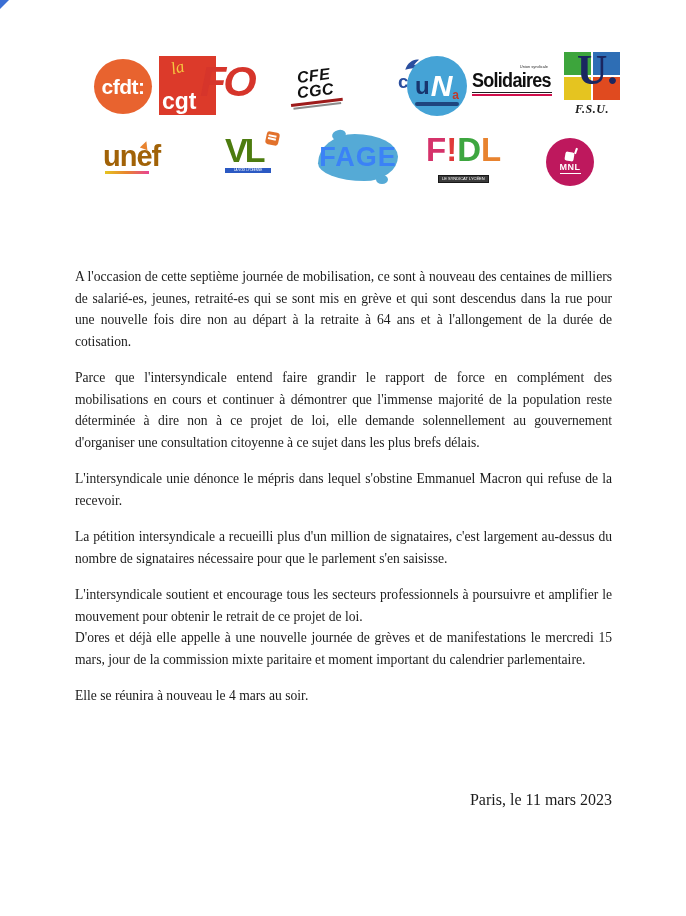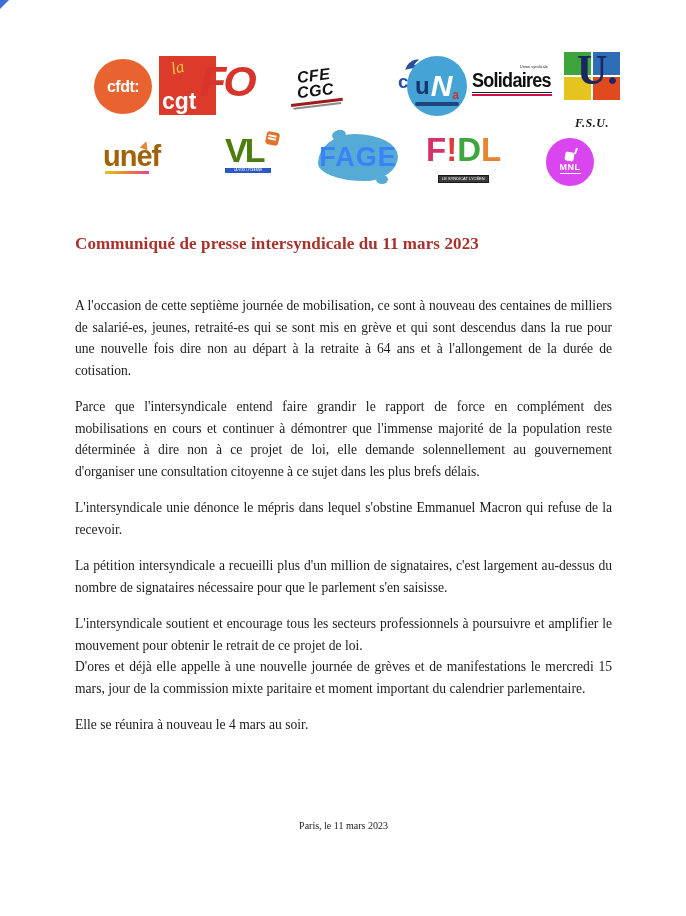--- a/index.html
+++ b/index.html
@@ -21,21 +21,21 @@
     border-right:9px solid transparent;
   }
 
   
   .logos { position:relative; height:225px; font-family:"Liberation Sans", sans-serif; }
   .logo { position:absolute; }
 
   
   .cfdt { left:94px; top:59px; width:58px; height:55px; background:#E8632F; border-radius:50%;
           display:flex; align-items:center; justify-content:center; }
-  .cfdt span { color:#fff; font-weight:bold; font-size:16px; letter-spacing:-0.5px; }
+  .cfdt span { color:#fff; font-weight:bold; font-size:21px; letter-spacing:-0.5px; }
 
   
   .cgt { left:159px; top:56px; width:57px; height:59px; background:#DC3A2A; }
   .cgt .la { position:absolute; top:2px; left:12px; color:#F5C63F; font-family:"Liberation Serif",serif;
              font-style:italic; font-size:17px; transform:rotate(-14deg); }
   .cgt .txt { position:absolute; bottom:0px; left:3px; color:#fff; font-weight:bold; font-size:23px; }
 
   
   .fo { left:200px; top:57px; }
   .fo span { font-size:43px; font-weight:800; font-style:italic; color:#D6352B; letter-spacing:-3px; }
@@ -70,21 +70,21 @@
 
   
   .fsu { left:561px; top:52px; width:62px; }
   .fsu .squares { position:relative; width:56px; height:48px; margin:0 auto;
                   display:grid; grid-template-columns:27px 27px; grid-template-rows:23px 23px; gap:2px; }
   .fsu .sq1 { background:#3DA53C; } .fsu .sq2 { background:#2E6EB5; }
   .fsu .sq3 { background:#E5C420; } .fsu .sq4 { background:#E04A1F; }
   .fsu .bigU { position:absolute; top:-6px; left:13px; font-family:"Liberation Serif",serif;
                font-weight:bold; font-size:42px; color:#1A2660; line-height:48px;}
   .fsu .cap { text-align:center; font-family:"Liberation Serif",serif; font-weight:bold; font-style:italic;
-              font-size:12px; margin-top:16px; letter-spacing:0.5px; }
+              font-size:12px; margin-top:2px; letter-spacing:0.5px; }
 
   
   .unef { left:103px; top:141px; }
   .unef .txt { font-size:29px; font-weight:bold; color:#a16207; letter-spacing:-1px; line-height:30px;}
   .unef .leaf { position:absolute; top:0px; left:38px; width:0; height:0;
                 border-left:4px solid transparent; border-right:4px solid transparent;
                 border-bottom:8px solid #E8832F; transform:rotate(20deg); }
   .unef .strip { width:44px; height:3px; margin-left:2px;
                  background:linear-gradient(90deg,#E5C420,#E8832F,#E84393); }
 
@@ -111,36 +111,36 @@
 
   
   .fidl { left:426px; top:134px; width:72px; }
   .fidl .letters { font-size:33px; font-weight:800; line-height:32px; letter-spacing:0px;}
   .fidl .f { color:#D5326A; } .fidl .ex { color:#E03A3A; }
   .fidl .d { color:#3DA63F; } .fidl .l { color:#E8832F; }
   .fidl .banner { display:inline-block; margin-left:12px; margin-top:-4px; background:#3a3a3a; color:#fff;
                   font-size:4px; line-height:6px; padding:0 3px; border:1px solid #191919; }
 
   
-  .mnl { left:546px; top:138px; width:48px; height:48px; background:#d946ef; border-radius:50%;
+  .mnl { left:546px; top:138px; width:48px; height:48px; background:#be185d; border-radius:50%;
          display:flex; flex-direction:column; align-items:center; justify-content:center;text-align:center; }
   .mnl .fist { width:14px; height:12px; position:relative; }
   .mnl .fist::before { content:""; position:absolute; left:2px; top:2px; width:9px; height:9px;
                        background:#fff; border-radius:2px; transform:rotate(10deg);}
   .mnl .fist::after { content:""; position:absolute; right:0; top:-2px; width:2px; height:6px;
                       background:#fff; transform:rotate(20deg);}
   .mnl .txt { color:#fff; font-weight:bold; font-size:9px; letter-spacing:0.5px; border-bottom:1px solid #fff; line-height:11px;}
 
   
   .content { padding:0 74px 0 75px; }
   .title { margin-top:9px; font-size:17px; font-weight:bold; color:#A9312B; letter-spacing:0.1px;}
   .bodytext { margin-top:41px; width:537px; font-size:13.6px; line-height:21.5px; text-align:justify; }
   .bodytext p { margin-bottom:15px; }
   .bodytext p.tight { margin-bottom:0; }
-  .footer-date { margin-top:84px; font-size:10px; text-align:center; }
+  .footer-date { margin-top:84px; font-size:16px; text-align:right; }
 </style>
 </head>
 <body>
 
 <div class="page">
 
   <div class="corner-mark"></div>
 
   <div class="logos">
 
@@ -221,21 +221,20 @@
     </div>
 
     <div class="logo mnl">
       <div class="fist"></div>
       <div class="txt">MNL</div>
     </div>
 
   </div>
 
   <div class="content">
-    <h1 class="title">Communiqué de presse intersyndicale du 11 mars 2023</h1>
 
     <div class="bodytext">
       <p>A l'occasion de cette septième journée de mobilisation, ce sont à nouveau des centaines de milliers de salarié-es, jeunes, retraité-es qui se sont mis en grève et qui sont descendus dans la rue pour une nouvelle fois dire non au départ à la retraite à 64 ans et à l'allongement de la durée de cotisation.</p>
       <p>Parce que l'intersyndicale entend faire grandir le rapport de force en complément des mobilisations en cours et continuer à démontrer que l'immense majorité de la population reste déterminée à dire non à ce projet de loi, elle demande solennellement au gouvernement d'organiser une consultation citoyenne à ce sujet dans les plus brefs délais.</p>
       <p>L'intersyndicale unie dénonce le mépris dans lequel s'obstine Emmanuel Macron qui refuse de la recevoir.</p>
       <p>La pétition intersyndicale a recueilli plus d'un million de signataires, c'est largement au-dessus du nombre de signataires nécessaire pour que le parlement s'en saisisse.</p>
       <p class="tight">L'intersyndicale soutient et encourage tous les secteurs professionnels à poursuivre et amplifier le mouvement pour obtenir le retrait de ce projet de loi.</p>
       <p>D'ores et déjà elle appelle à une nouvelle journée de grèves et de manifestations le mercredi 15 mars, jour de la commission mixte paritaire et moment important du calendrier parlementaire.</p>
       <p>Elle se réunira à nouveau le 4 mars au soir.</p>
     </div>

